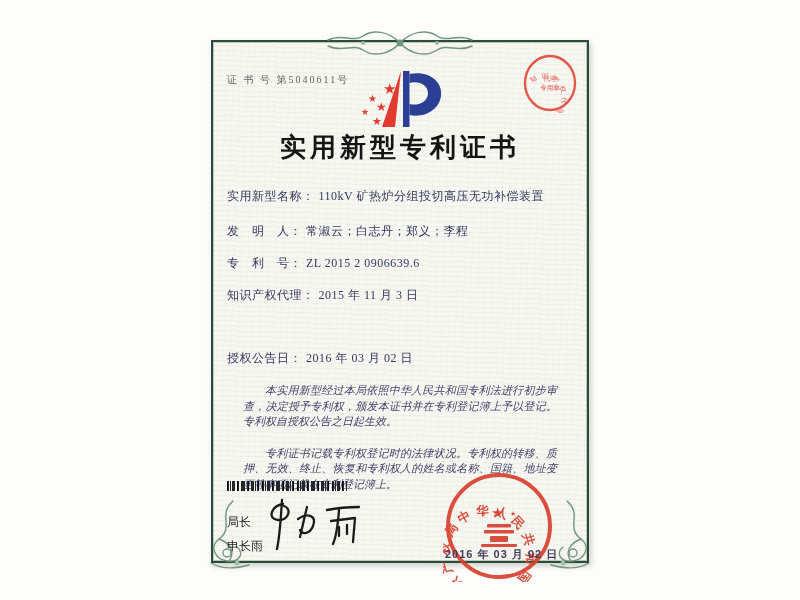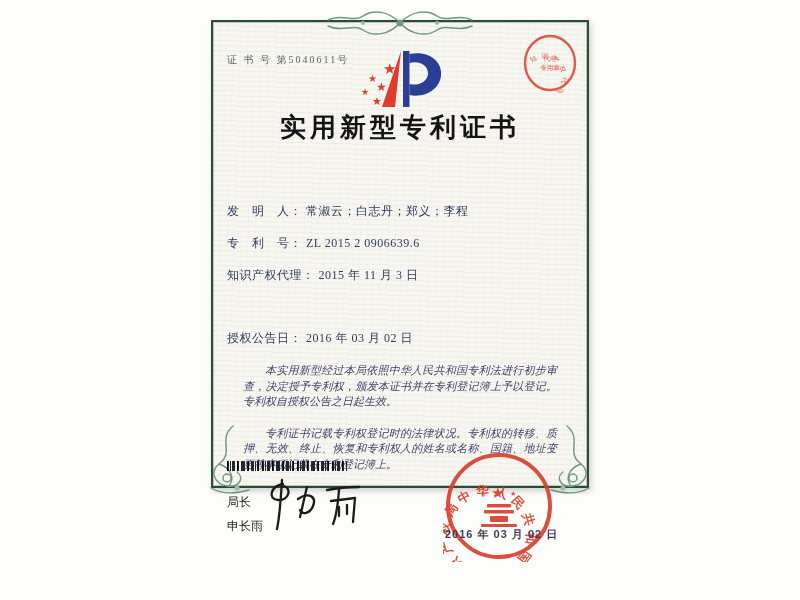--- a/index.html
+++ b/index.html
@@ -2,21 +2,21 @@
 <html><head>
 <meta charset="utf-8">
 <style>
   html,body{margin:0;padding:0;}
   body{
     width:800px;height:600px;position:relative;overflow:hidden;
     background:#fdfdfb;
     font-family:"Liberation Serif","DejaVu Serif",serif;
   }
   .cert{
-    position:absolute;left:211px;top:20px;width:378px;height:468px;
+    position:absolute;left:211px;top:40px;width:378px;height:523px;
     background:
       repeating-linear-gradient(1.5deg, rgba(150,185,150,0.10) 0 1px, rgba(255,255,255,0) 1px 5px),
       repeating-linear-gradient(92deg, rgba(160,175,200,0.06) 0 1px, rgba(255,255,255,0) 1px 7px),
       #f7f6f0;
     border:2px solid #2e4a3a;
     box-shadow: inset 0 0 0 1px rgba(110,150,120,0.45), 2px 3px 6px rgba(60,70,60,0.25);
     box-sizing:border-box;
   }
   .cert-no{
     position:absolute;left:14px;top:31px;
@@ -109,20 +109,23 @@
       <text x="28" y="24" font-size="15">★</text>
       <text x="13" y="32" font-size="10">★</text>
       <text x="21" y="41" font-size="12">★</text>
       <text x="6" y="45" font-size="9">★</text>
       <text x="17" y="55" font-size="11">★</text>
     </g>
   </svg>
 
   <div class="title">实用新型专利证书</div>
 
+  <div class="field" style="top:146px">
+    <span class="flabel">实用新型名称：</span><span class="fvalue">110kV 矿热炉分组投切高压无功补偿装置</span>
+  </div>
   <div class="field" style="top:181px">
     <span class="flabel">发　明　人：</span><span class="fvalue">常淑云；白志丹；郑义；李程</span>
   </div>
   <div class="field" style="top:213px">
     <span class="flabel">专　利　号：</span><span class="fvalue">ZL 2015 2 0906639.6</span>
   </div>
   <div class="field" style="top:245px">
     <span class="flabel">知识产权代理：</span><span class="fvalue">2015 年 11 月 3 日</span>
   </div>
   <div class="field" style="top:308px">

